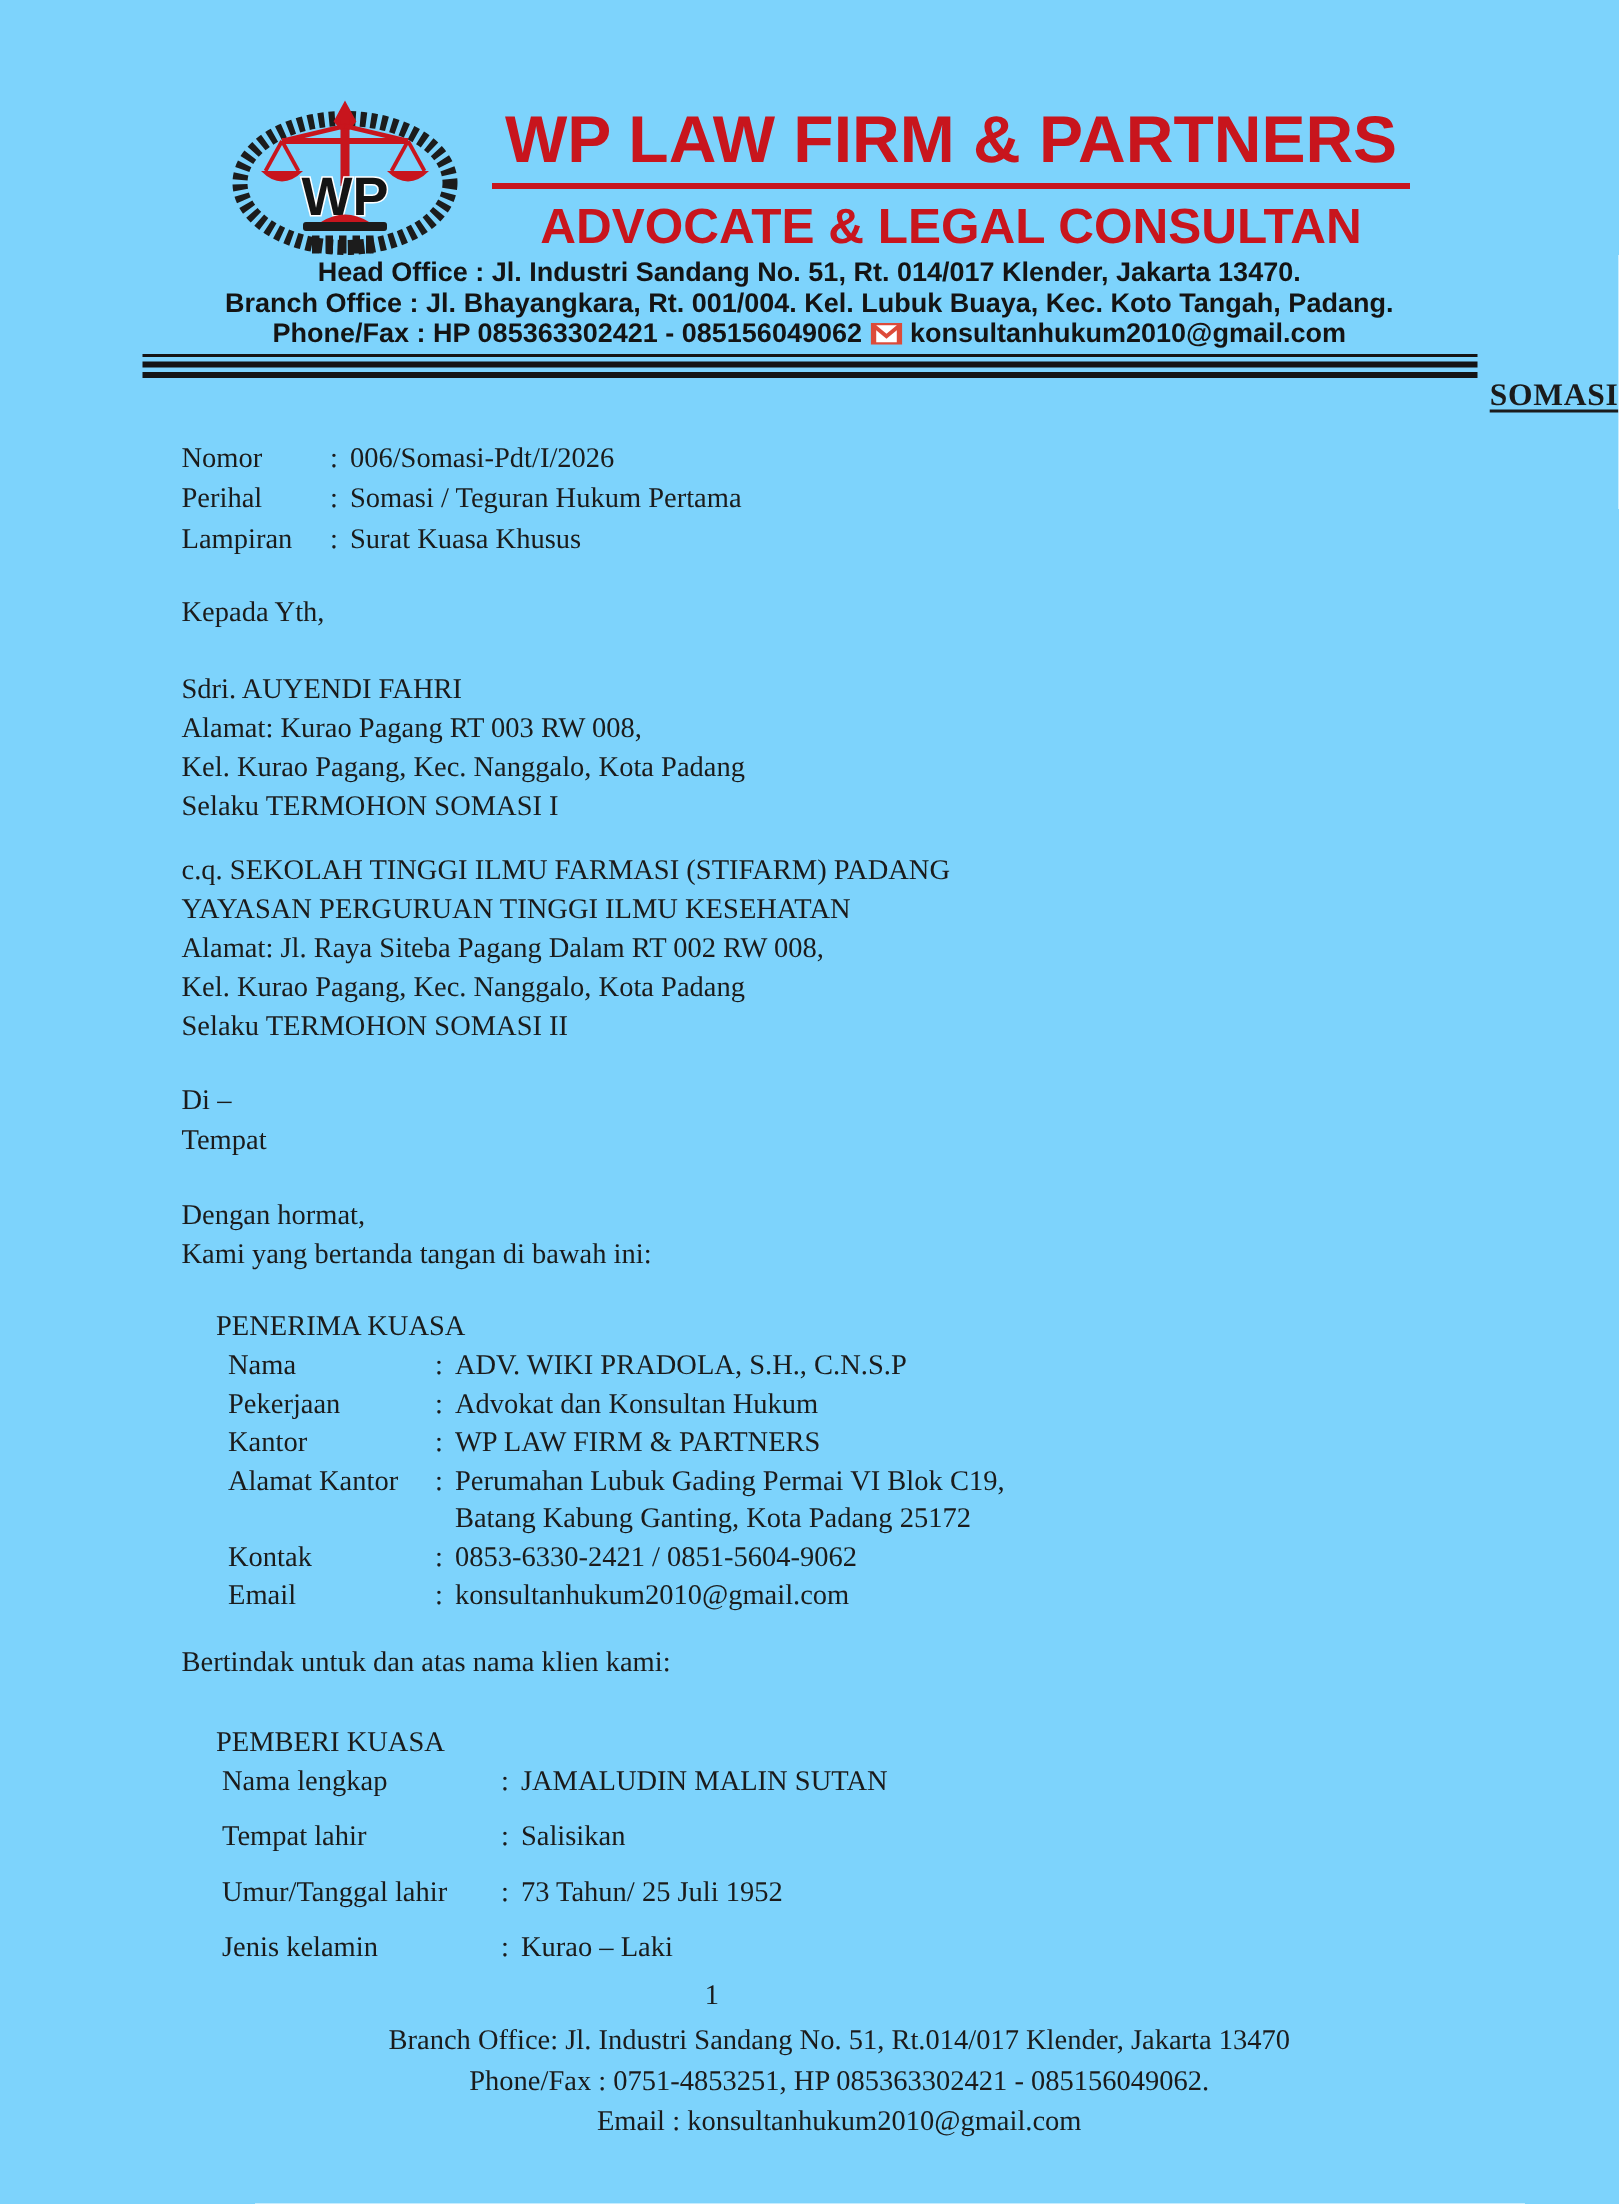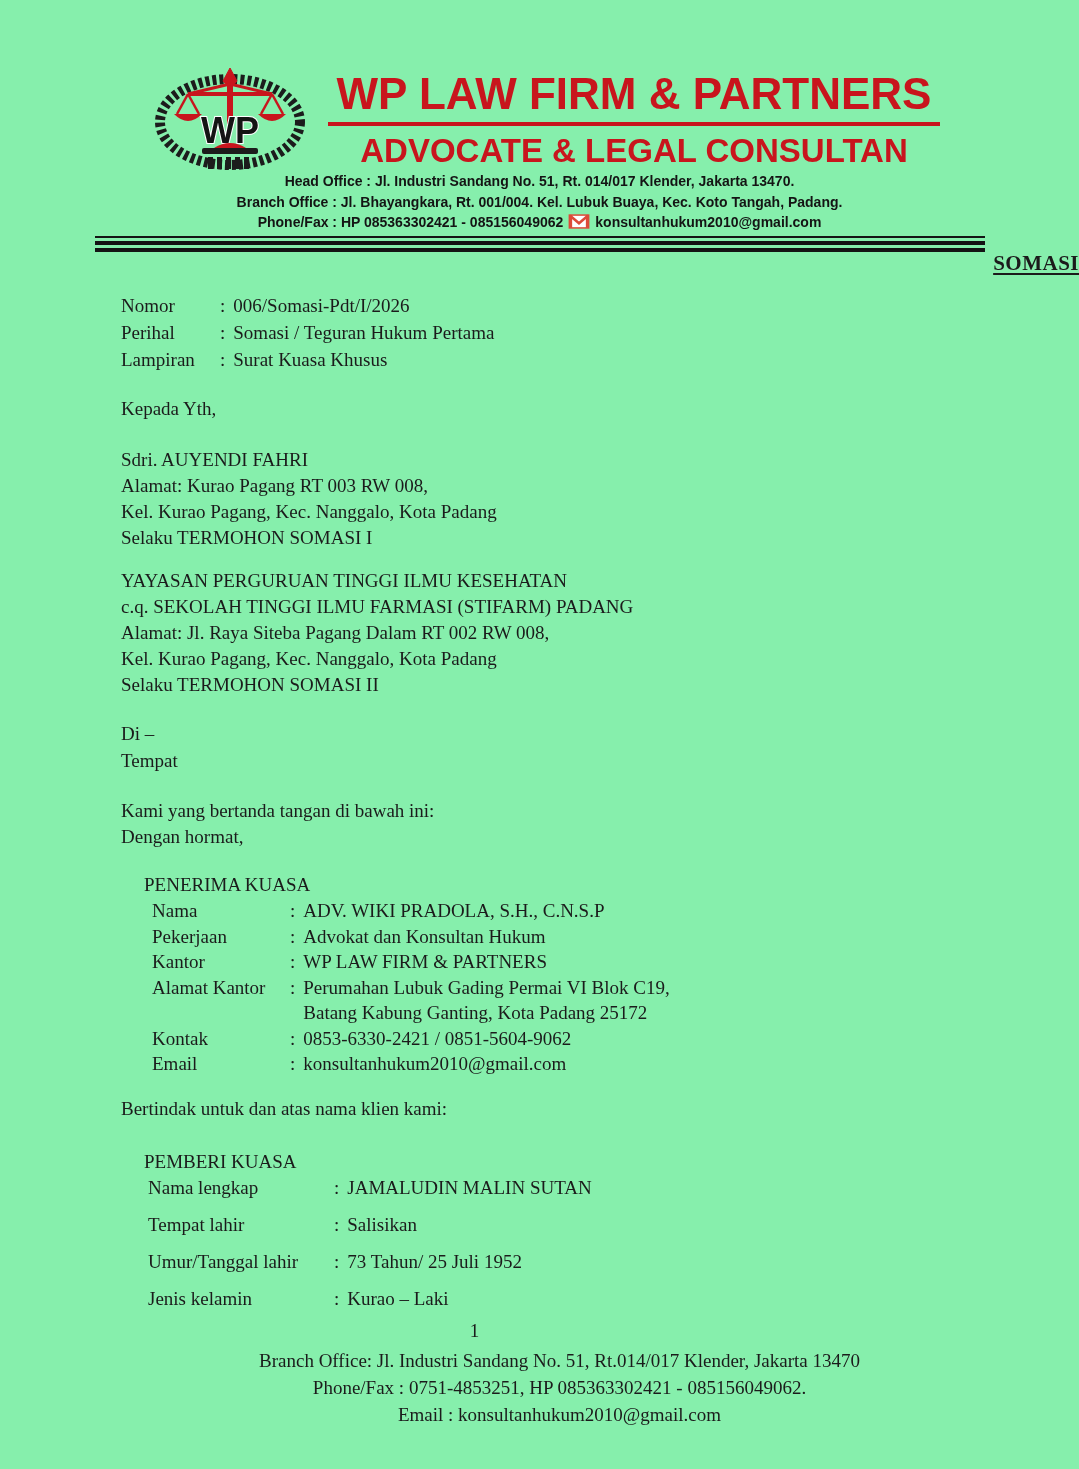--- a/index.html
+++ b/index.html
@@ -1,19 +1,19 @@
 <!DOCTYPE html>
 <html><head>
 <meta charset="utf-8">
 <style>
   html,body{margin:0;padding:0;background:#ffffff;}
   .page{
     position:relative;
     width:1079px;height:1469px;
-    background:#86efac;
+    background:#7dd3fc;
     font-family:"Liberation Serif", serif;
     color:#1b1b1b;
     overflow:hidden;
   }
   .abs{position:absolute;}
 
   
   .logo-box{left:140px;top:66px;width:180px;height:104px;}
   .brand-box{left:328px;top:72px;width:612px;text-align:center;}
   .brand-name{
@@ -23,21 +23,21 @@
     padding-bottom:5px;border-bottom:4px solid #c8151d;
   }
   .brand-tagline{
     font-family:"Liberation Sans", sans-serif;
     font-weight:700;font-size:33px;line-height:1;
     color:#c8151d;white-space:nowrap;margin-top:8px;
   }
   .contact-box{
     left:0;right:0;top:171px;text-align:center;
     font-family:"Liberation Sans", sans-serif;
-    font-weight:700;font-size:14px;line-height:20.5px;color:#141414;
+    font-weight:700;font-size:18px;line-height:20.5px;color:#141414;
   }
   .gmail-icon{display:inline-block;vertical-align:-2px;margin:0 5px;}
   .sep-box{left:95px;top:236px;width:890px;}
   .sep-thin{height:2px;background:#141414;}
   .sep-thick{height:4px;background:#141414;margin-top:3px;}
 
   
   .doc-title-box{left:42px;right:0;top:251px;text-align:right;}
   .doc-title{
     font-weight:700;font-size:21px;
@@ -159,35 +159,35 @@
   <div class="abs salutation-box body-text">Kepada Yth,</div>
 
   <div class="abs recipient1-box body-text">
     <div>Sdri. AUYENDI FAHRI</div>
     <div>Alamat: Kurao Pagang RT 003 RW 008,</div>
     <div>Kel. Kurao Pagang, Kec. Nanggalo, Kota Padang</div>
     <div>Selaku TERMOHON SOMASI I</div>
   </div>
 
   <div class="abs recipient2-box body-text">
+    <div>c.q. SEKOLAH TINGGI ILMU FARMASI (STIFARM) PADANG</div>
     <div>YAYASAN PERGURUAN TINGGI ILMU KESEHATAN</div>
-    <div>c.q. SEKOLAH TINGGI ILMU FARMASI (STIFARM) PADANG</div>
     <div>Alamat: Jl. Raya Siteba Pagang Dalam RT 002 RW 008,</div>
     <div>Kel. Kurao Pagang, Kec. Nanggalo, Kota Padang</div>
     <div>Selaku TERMOHON SOMASI II</div>
   </div>
 
   <div class="abs place-box body-text">
     <div>Di –</div>
     <div>Tempat</div>
   </div>
 
   <div class="abs opening-box body-text">
+    <div>Dengan hormat,</div>
     <div>Kami yang bertanda tangan di bawah ini:</div>
-    <div>Dengan hormat,</div>
   </div>
 
   <div class="abs penerima-box body-text">
     <div class="kuasa-heading">PENERIMA KUASA</div>
     <div class="row">
       <span class="lbl">Nama</span>
         <span>:</span>
         <span class="val">ADV. WIKI PRADOLA, S.H., C.N.S.P</span>
     </div>
     <div class="row">

